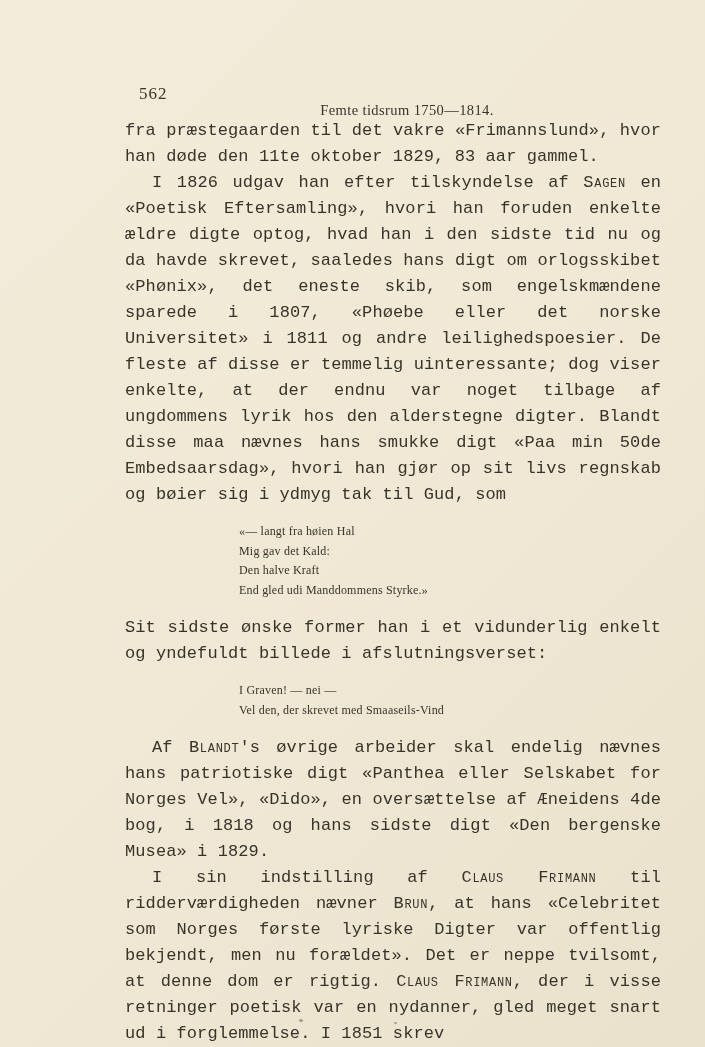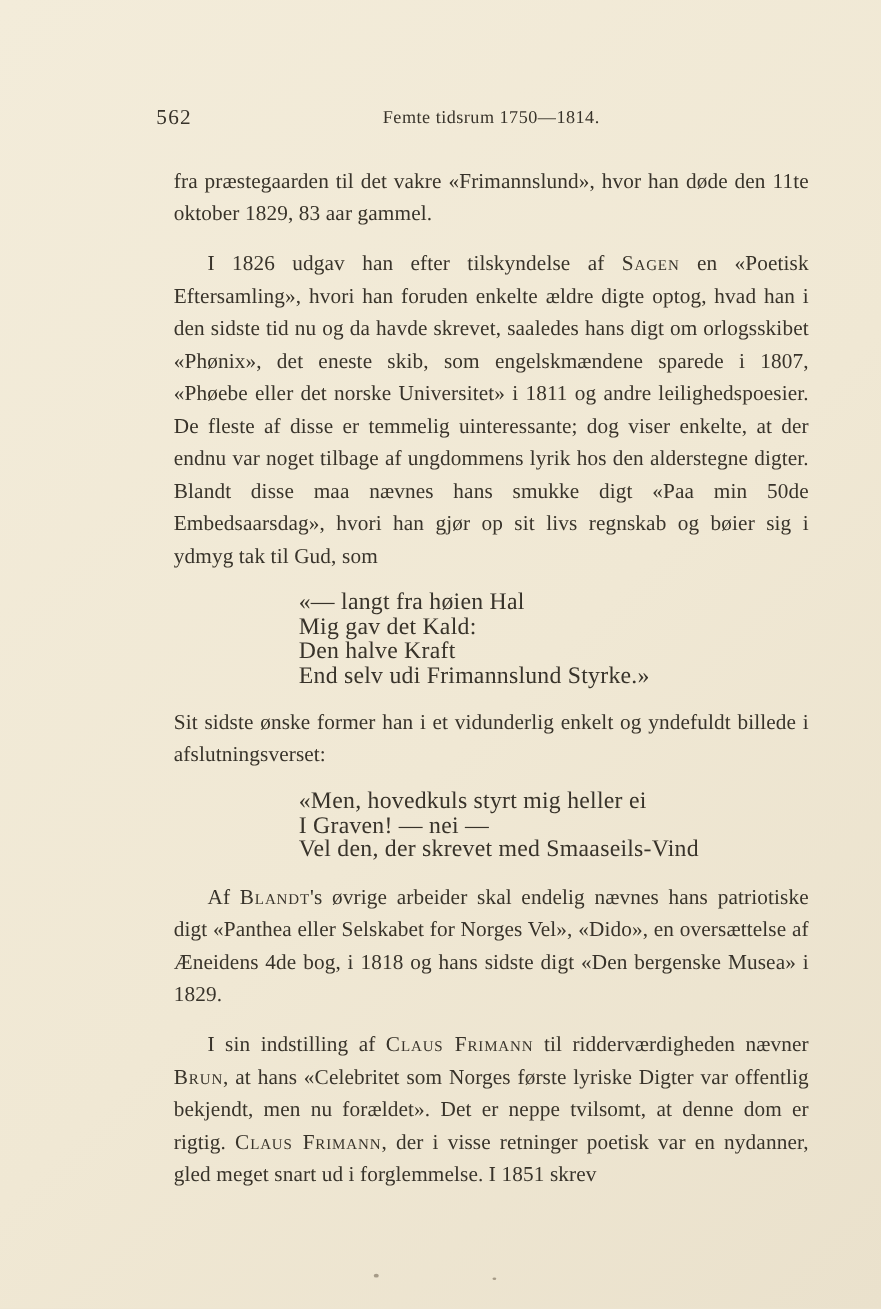--- a/index.html
+++ b/index.html
@@ -16,61 +16,63 @@
   .page {
     position: relative;
     width: 705px;
     height: 1047px;
     background: linear-gradient(135deg, #f3ecda 0%, #f0e8d4 55%, #eae1cc 100%);
     color: #38332a;
   }
   .header {
     position: absolute;
     top: 84px;
-    left: 125px;
+    left: 139px;
     width: 536px;
     height: 22px;
   }
   .page-num {
     position: absolute;
     left: 0;
     top: 0;
     font-size: 17px;
     letter-spacing: 1px;
   }
   .running-title {
     display: block;
     text-align: center;
     font-size: 14.5px;
     letter-spacing: 0.4px;
     padding-top: 2px;
+    margin-top: 16px;
   }
   .body-text {
     position: absolute;
     top: 118px;
     left: 125px;
     width: 536px;
     font-size: 17px;
     line-height: 26px;
     text-align: justify;
     letter-spacing: 0.1px;
   }
   p.para {
-    margin: 14px;
+    margin: 0;
+    font-family: Liberation Mono, monospace;
   }
   p.para.indent {
     text-indent: 27px;
   }
   .sc {
     font-variant: small-caps;
     letter-spacing: 0.7px;
   }
   .poem {
     margin: 14px 0 15px 114px;
-    font-size: 19px;
+    font-size: 12px;
     line-height: 19.5px;
     text-align: left;
     letter-spacing: 0.2px;
   }
   .speck {
     position: absolute;
     background: #6b5f4c;
     border-radius: 50%;
     opacity: 0.55;
   }
@@ -85,25 +87,24 @@
     <span class="page-num">562</span>
     <span class="running-title">Femte tidsrum 1750—1814.</span>
   </div>
   <div class="body-text">
       <p class="para"><span>fra præstegaarden til det vakre «Frimannslund», hvor han døde den 11te oktober 1829, 83 aar gammel.</span></p>
       <p class="para indent"><span>I 1826 udgav han efter tilskyndelse af </span><span class="sc">Sagen</span><span> en «Poetisk Eftersamling», hvori han foruden enkelte ældre digte optog, hvad han i den sidste tid nu og da havde skrevet, saaledes hans digt om orlogsskibet «Phønix», det eneste skib, som engelskmændene sparede i 1807, «Phøebe eller det norske Universitet» i 1811 og andre leilighedspoesier. De fleste af disse er temmelig uinteressante; dog viser enkelte, at der endnu var noget tilbage af ungdommens lyrik hos den alderstegne digter. Blandt disse maa nævnes hans smukke digt «Paa min 50de Embedsaarsdag», hvori han gjør op sit livs regnskab og bøier sig i ydmyg tak til Gud, som</span></p>
       <div class="poem">
         <div class="poem-line">«— langt fra høien Hal</div>
         <div class="poem-line">Mig gav det Kald:</div>
         <div class="poem-line">Den halve Kraft</div>
-        <div class="poem-line">End selv udi Frimannslund Styrke.»</div>
+        <div class="poem-line">End gled udi Manddommens Styrke.»</div>
       </div>
       <p class="para"><span>Sit sidste ønske former han i et vidunderlig enkelt og yndefuldt billede i afslutningsverset:</span></p>
       <div class="poem">
-        <div class="poem-line">«Men, hovedkuls styrt mig heller ei</div>
         <div class="poem-line">I Graven! — nei —</div>
         <div class="poem-line">Vel den, der skrevet med Smaaseils-Vind</div>
       </div>
       <p class="para indent"><span>Af </span><span class="sc">Blandt</span><span>'s øvrige arbeider skal endelig nævnes hans patriotiske digt «Panthea eller Selskabet for Norges Vel», «Dido», en oversættelse af Æneidens 4de bog, i 1818 og hans sidste digt «Den bergenske Musea» i 1829.</span></p>
       <p class="para indent"><span>I sin indstilling af </span><span class="sc">Claus Frimann</span><span> til ridderværdigheden nævner </span><span class="sc">Brun</span><span>, at hans «Celebritet som Norges første lyriske Digter var offentlig bekjendt, men nu forældet». Det er neppe tvilsomt, at denne dom er rigtig. </span><span class="sc">Claus Frimann</span><span>, der i visse retninger poetisk var en nydanner, gled meget snart ud i forglemmelse. I 1851 skrev</span></p>
     </div>
   <div class="speck speck-1"></div>
   <div class="speck speck-2"></div>
 </div>
 

